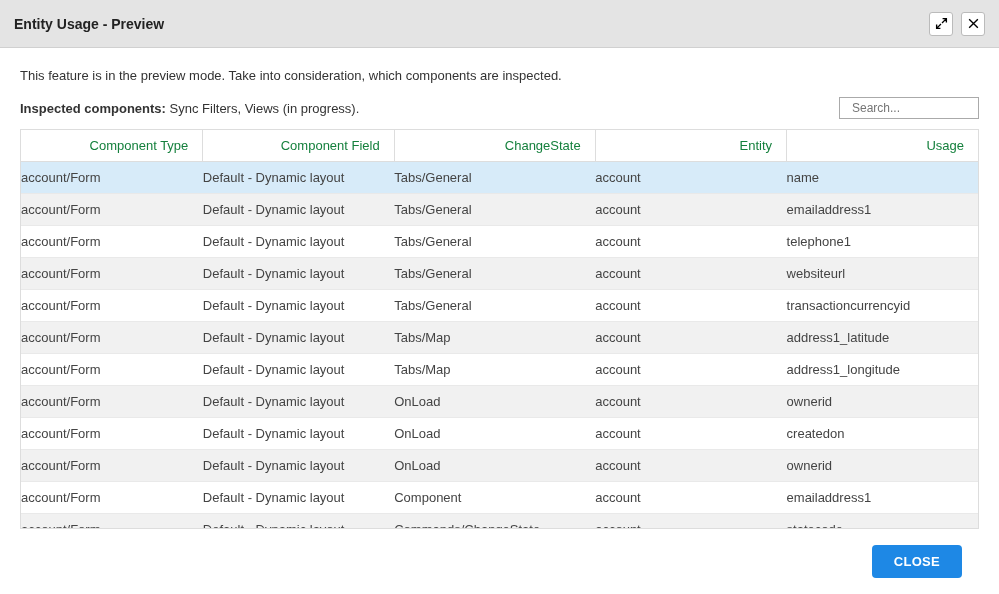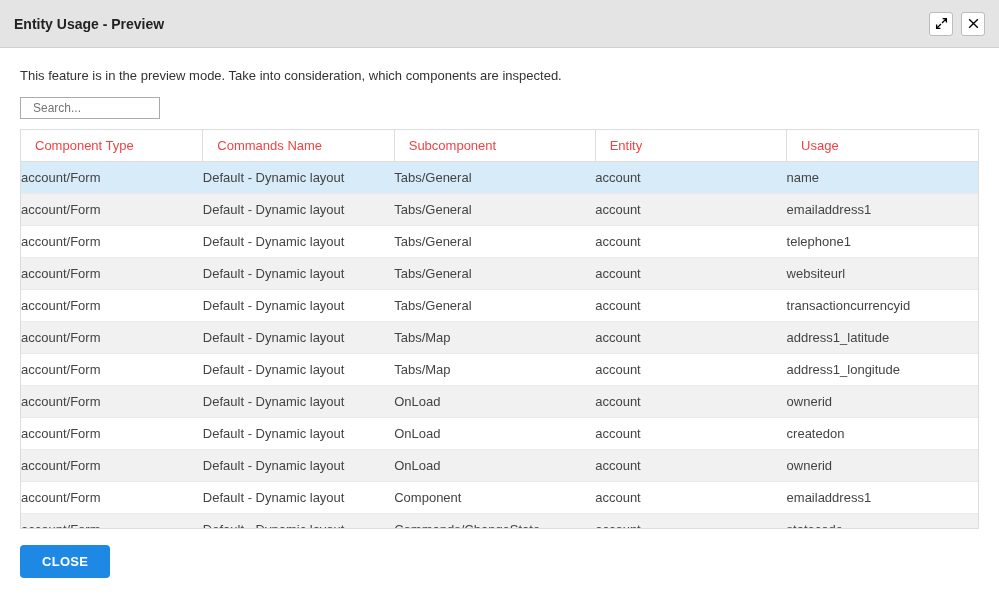--- a/index.html
+++ b/index.html
@@ -90,23 +90,23 @@
   table {
     width: 100%;
     border-collapse: collapse;
     font-size: 13px;
   }
   thead th {
     background: #fff;
     border-bottom: 1px solid #ddd;
     border-right: 1px solid #ddd;
     padding: 8px 14px;
-    text-align: left;
+    text-align: right;
     font-weight: normal;
-    color: #ef4444;
+    color: #15803d;
     position: sticky;
     top: 0;
     cursor: pointer;
   }
   thead th:last-child { border-right: none; }
   tbody td {
     padding: 8px 0;
     border-bottom: 1px solid #e9e9e9;
     color: #444;
   }
@@ -116,23 +116,23 @@
   .col-ctype { width: 19%; }
   .col-cname { width: 20%; }
   .col-sub   { width: 21%; }
   .col-entity{ width: 20%; margin-left: 45px; }
   .col-field { width: 20%; }
   
   .table-wrap::-webkit-scrollbar { width: 10px; }
   .table-wrap::-webkit-scrollbar-track { background: #f1f1f1; }
   .table-wrap::-webkit-scrollbar-thumb { background: #c1c1c1; border-radius: 5px; }
   .footer {
-    padding: 16px 20px 16px;
-    display: flex;
-    justify-content: flex-start;
+    padding: 16px 37px 16px;
+    display: flex;
+    justify-content: flex-end;
   }
   .close-btn {
     background: #1e88e5;
     color: #fff;
     border: none;
     border-radius: 4px;
     padding: 9px 22px;
     font-size: 13px;
     font-weight: bold;
     cursor: pointer;
@@ -157,30 +157,34 @@
             <path fill="none" stroke="#000" stroke-width="2.5" d="M4 4l16 16 M20 4L4 20"></path>
           </svg>
       </div>
     </div>
   </div>
 
   <div class="content">
     <div class="notice">This feature is in the preview mode. Take into consideration, which components are inspected.</div>
 
     <div class="inspected-row">
+      <div class="left">
+        <b>Inspected components:</b>
+        <span>Sync Filters, Views (in progress).</span>
+      </div>
       <input class="search-input" type="text" placeholder="Search..." style="">
     </div>
 
     <div class="table-wrap">
       <table>
         <thead>
           <tr>
             <th class="col-ctype">Component Type</th>
-            <th class="col-cname">Commands Name</th>
-            <th class="col-sub">Subcomponent</th>
+            <th class="col-cname">Component Field</th>
+            <th class="col-sub">ChangeState</th>
             <th class="col-entity">Entity</th>
             <th class="col-field">Usage</th>
           </tr>
         </thead>
         <tbody id="tbody">
             <tr class="selected">
               <td>account/Form</td>
               <td>Default - Dynamic layout</td>
               <td>Tabs/General</td>
               <td>account</td>

